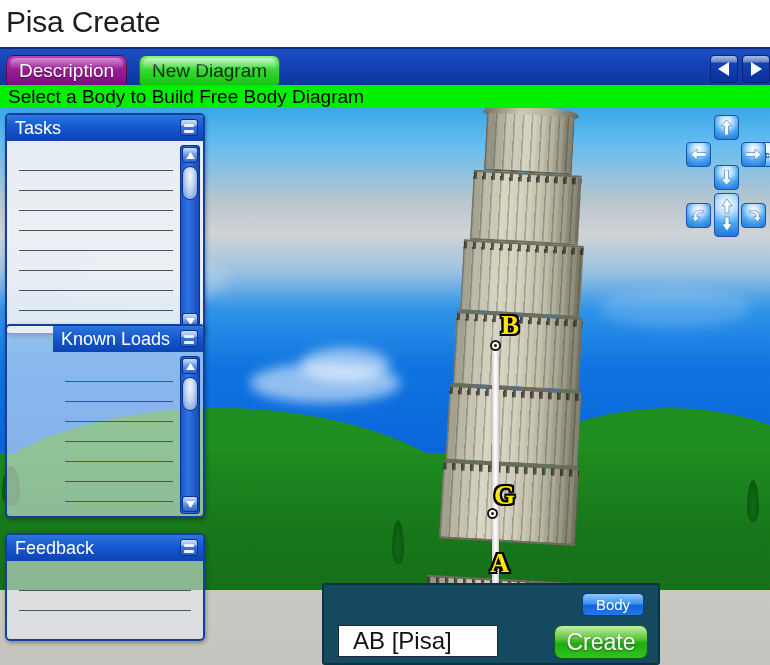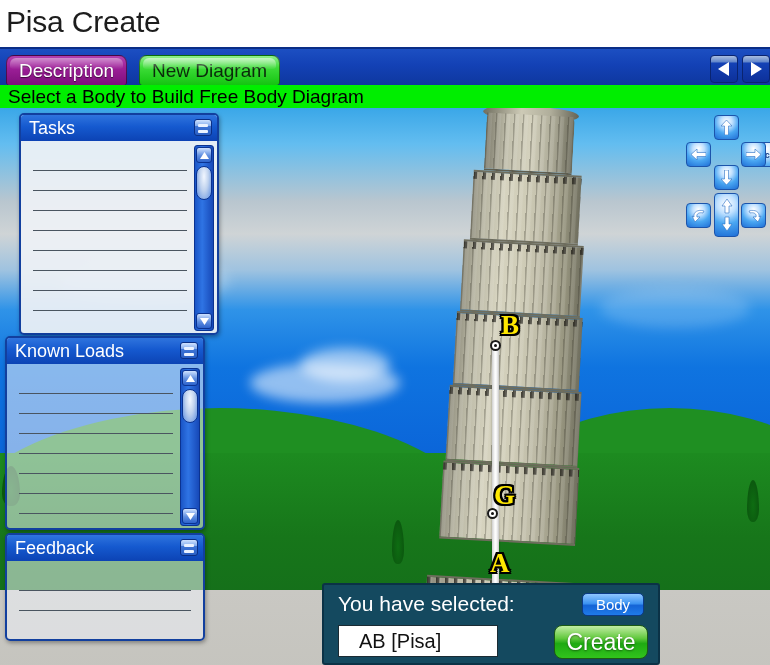--- a/index.html
+++ b/index.html
@@ -290,22 +290,22 @@
     border:2px solid #0b3246;
     border-radius: 3px;
   }
   .dlg-label {
     position:absolute; left:14px; top:7px;
     font-size: 21px; color:#ffffff;
   }
   .dlg-input {
     position:absolute; left:14px; top:40px; width:160px; height:32px;
     background:#ffffff; border:1px solid #1b2b33;
-    display:flex; align-items:center; padding-left:20px;
-    font-size:20px; color:#111;
+    display:flex; align-items:center; padding-left:14px;
+    font-size:24px; color:#111;
     cursor: text;
   }
   .btn-reset {
     position:absolute; right:14px; top:8px; width:62px; height:23px;
     border-radius: 5px;
     border:1px solid #0c3b88;
     background: linear-gradient(180deg,#8ec6ff 0%, #3d94f2 45%, #1464d6 55%, #1f7bea 100%);
     color:#fff; font-size:15px;
     display:flex; align-items:center; justify-content:center;
     cursor:pointer;
@@ -454,21 +454,21 @@
         <polygon points="7,33 12,26 9,26 9,19 5,19 5,26 2,26" fill="#ffffff" stroke="#2a6ec4" stroke-width="0.6"></polygon>
       </svg>
     </div>
     <div class="gbtn" style="left:55px;top:10px;">
       <svg width="16" height="16" viewBox="0 0 16 16">
         <path d="M3,3 C9,1 14,4 13,9 L15,8 L12,14 L7,9 L10,9 C11,6 8,4 4,5 Z" fill="#ffffff" stroke="#2a6ec4" stroke-width="0.6"></path>
       </svg>
     </div>
   </div>
 
-  <div class="panel solid" style="top:113px;height:222px;margin-left:14px;">
+  <div class="panel solid" style="top:113px;height:222px;">
     <div class="panel-head">
       <span>Tasks</span>
       <div class="panel-min"></div>
     </div>
     <div class="panel-body" style="height:194px;">
       <div class="lines"></div>
       <div class="sbar">
         <div class="sb-arrow up">
           <svg width="9" height="7" viewBox="0 0 9 7">
               <polygon points="4.5,0 9,7 0,7" fill="#ffffff"></polygon>
@@ -477,21 +477,21 @@
         <div class="sb-thumb"></div>
         <div class="sb-arrow down">
           <svg width="9" height="7" viewBox="0 0 9 7">
               <polygon points="4.5,7 9,0 0,0" fill="#ffffff"></polygon>
             </svg>
         </div>
       </div>
     </div>
   </div>
 
-  <div class="panel" style="top:336px;height:194px;">
+  <div class="panel" style="top:324px;height:194px;padding-left:46px;">
     <div class="panel-head">
       <span>Known Loads</span>
       <div class="panel-min"></div>
     </div>
     <div class="panel-body" style="height:166px;">
       <div class="lines"></div>
       <div class="sbar">
         <div class="sb-arrow up">
           <svg width="9" height="7" viewBox="0 0 9 7">
               <polygon points="4.5,0 9,7 0,7" fill="#ffffff"></polygon>
@@ -511,21 +511,20 @@
     <div class="panel-head">
       <span>Feedback</span>
       <div class="panel-min"></div>
     </div>
     <div class="panel-body" style="height:104px;">
       <div class="lines" style="right:12px;bottom:42px;"></div>
     </div>
   </div>
 
   <div class="dialog">
-    <div class="dlg-label">You have selected:</div>
     <div class="dlg-input" placeholder="AB [Pisa]">AB [Pisa]</div>
     <div class="btn-reset">
       <span>Body</span>
     </div>
     <div class="btn-create">
       <span>Create</span>
     </div>
   </div>
 
 </div>

